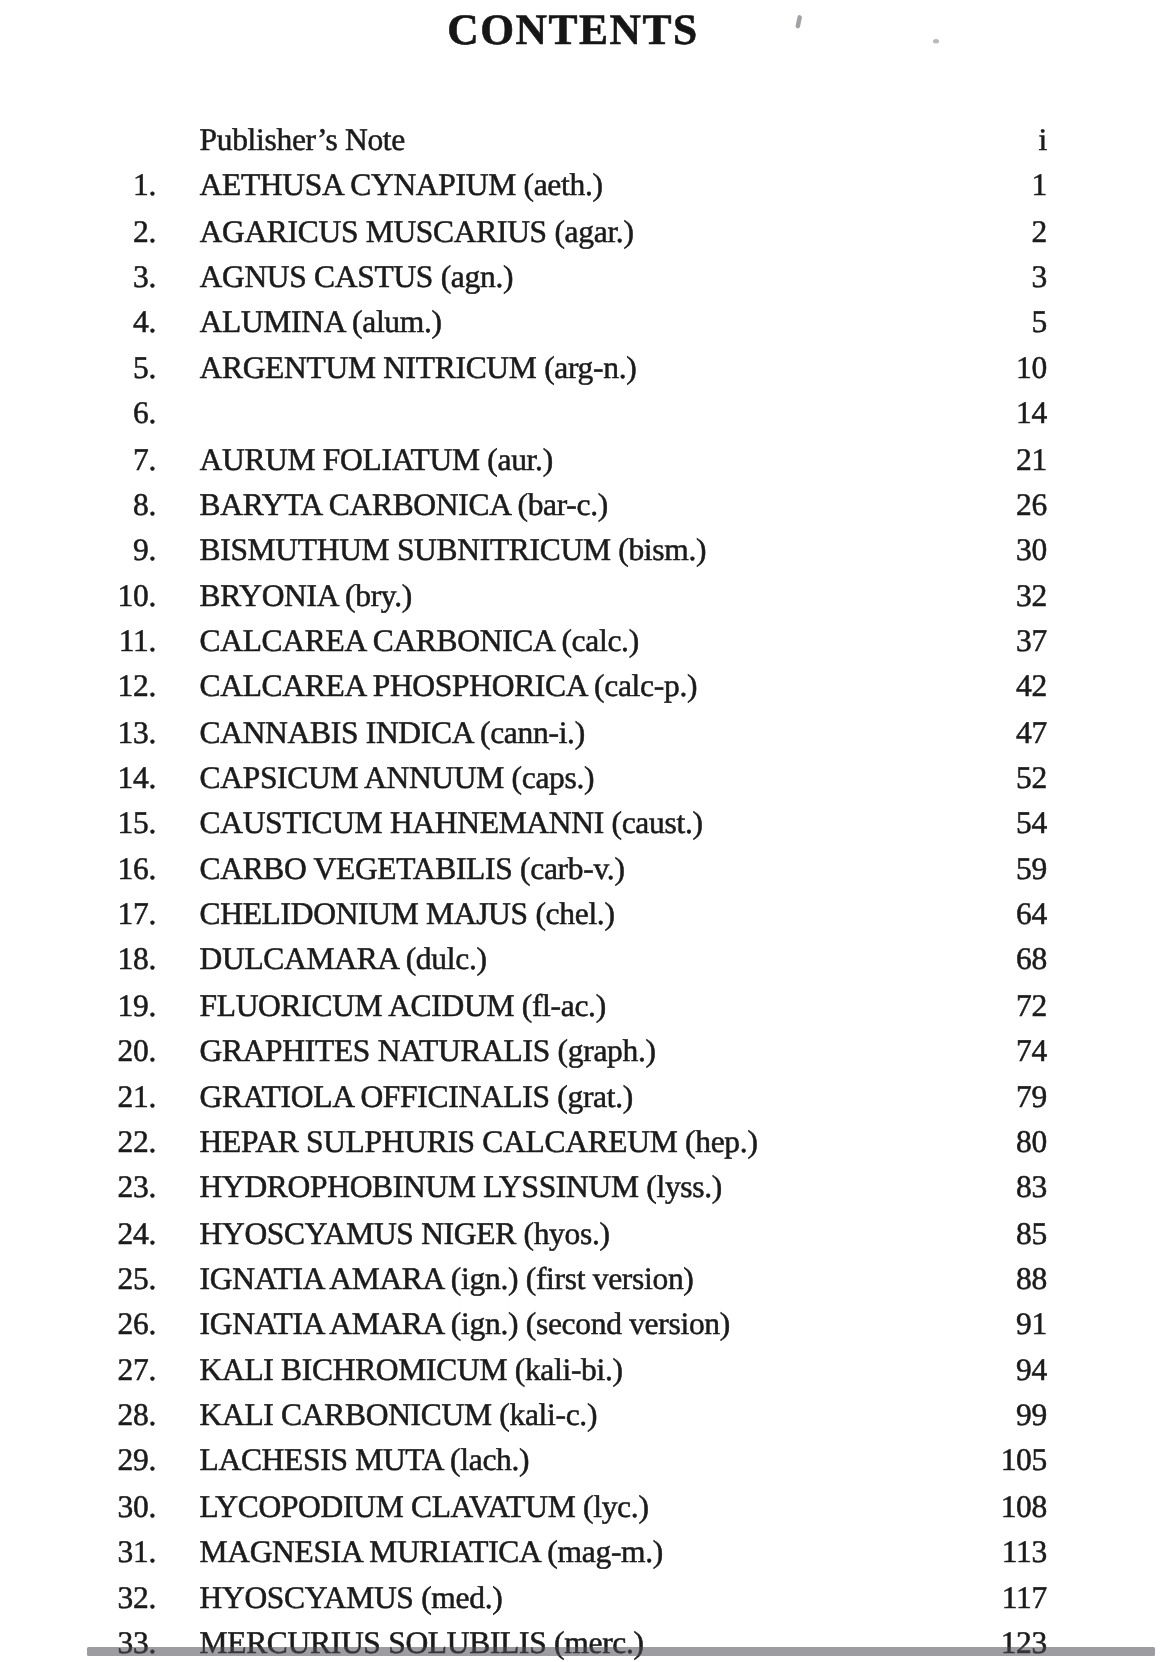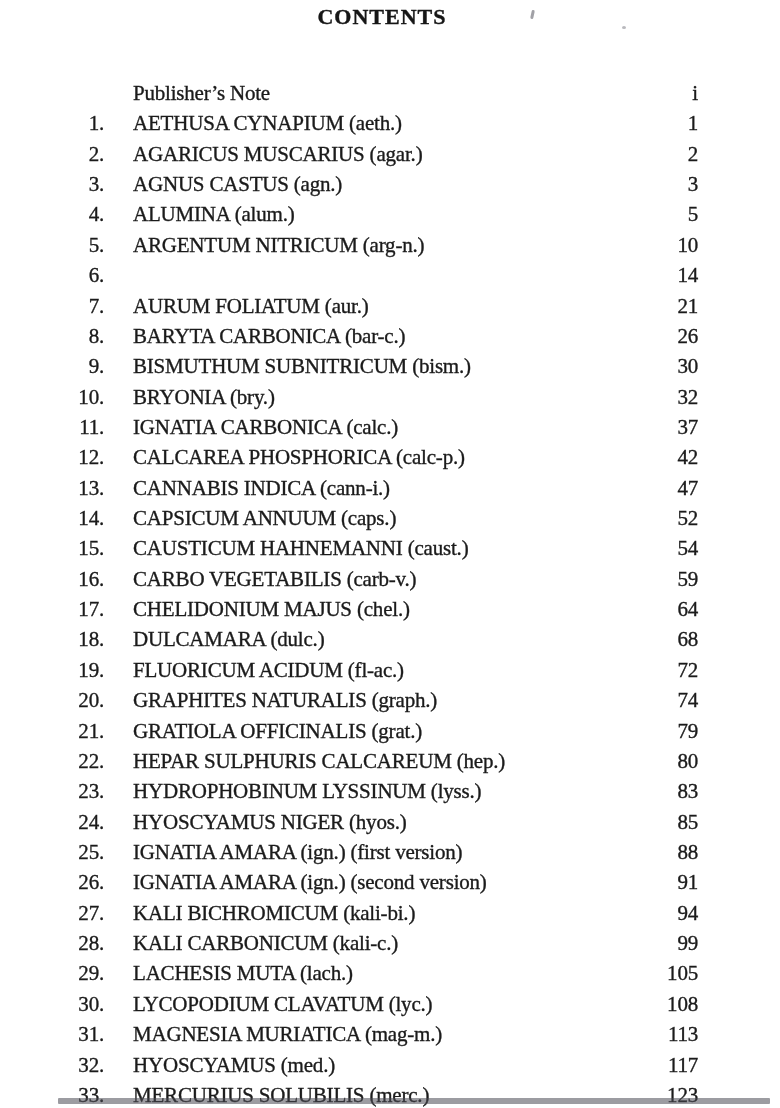--- a/index.html
+++ b/index.html
@@ -16,21 +16,21 @@
     font-family: "Liberation Serif", "DejaVu Serif", serif;
     color: #1b1b1b;
   }
   .page-title {
     position: absolute;
     top: 4px;
     left: 0;
     width: 764px;
     margin: 0;
     text-align: center;
-    font-size: 22px;
+    font-size: 29px;
     font-weight: bold;
     letter-spacing: 1px;
     color: #161616;
     -webkit-text-stroke: 0.4px #161616;
   }
   .toc {
     position: absolute;
     top: 78px;
     left: 0;
     width: 698px;
@@ -165,21 +165,21 @@
   </div>
 
   <div class="toc-row">
     <span class="toc-num">10.</span>
     <span class="toc-title"><span>BRYONIA</span> <span class="toc-abbr">(bry.)</span><span></span></span>
     <span class="toc-page">32</span>
   </div>
 
   <div class="toc-row">
     <span class="toc-num">11.</span>
-    <span class="toc-title"><span>IGNATIA CARBONICA</span> <span class="toc-abbr">(calc.)</span><span></span></span>
+    <span class="toc-title"><span>CALCAREA CARBONICA</span> <span class="toc-abbr">(calc.)</span><span></span></span>
     <span class="toc-page">37</span>
   </div>
 
   <div class="toc-row">
     <span class="toc-num">12.</span>
     <span class="toc-title"><span>CALCAREA PHOSPHORICA</span> <span class="toc-abbr">(calc-p.)</span><span></span></span>
     <span class="toc-page">42</span>
   </div>
 
   <div class="toc-row">

